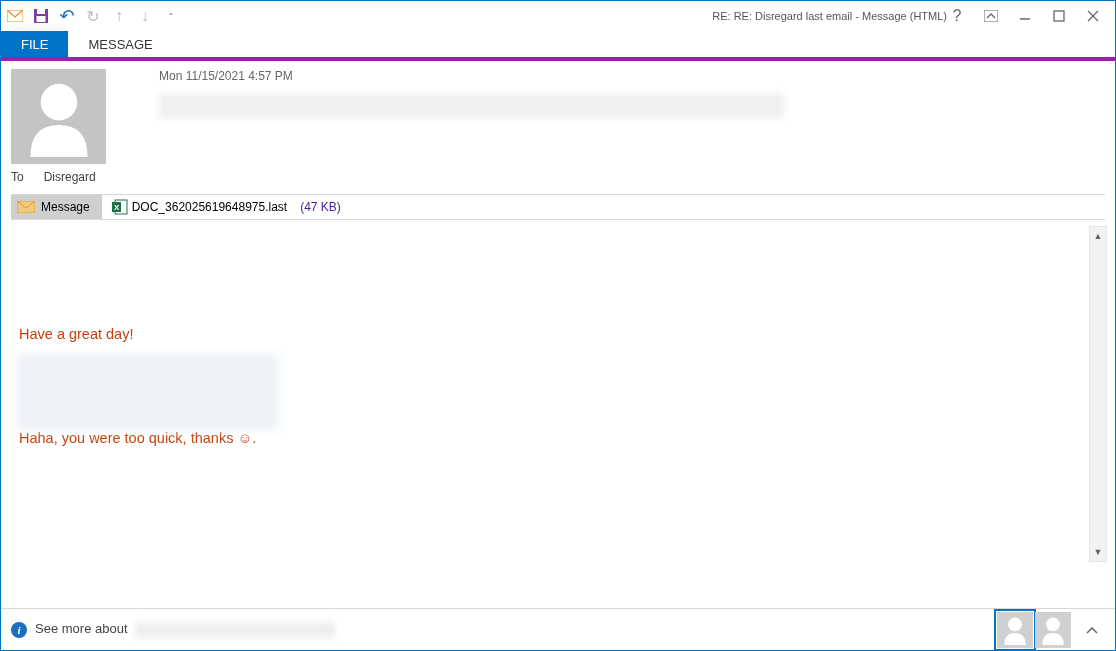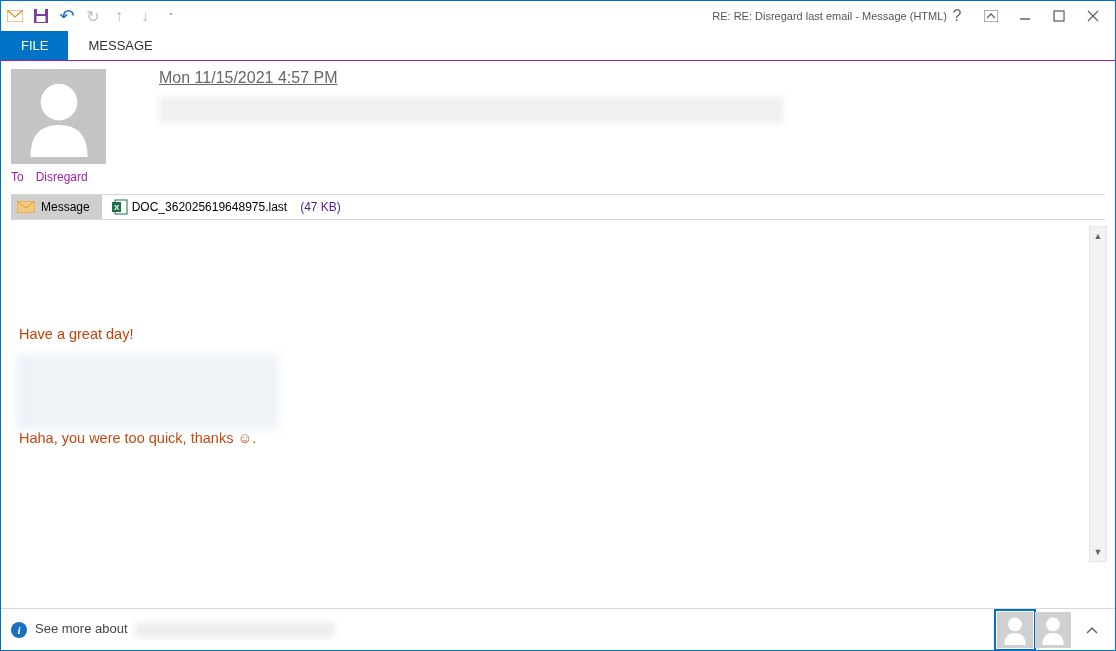--- a/index.html
+++ b/index.html
@@ -57,21 +57,21 @@
       display: flex;
       align-items: center;
       justify-content: center;
       color: #666;
       cursor: pointer;
     }
     
     .ribbon-tabs {
       display: flex;
       height: 30px;
-      border-bottom: 1px solid #a21caf;
+      border-bottom: 4px solid #a21caf;
     }
     .ribbon-tab {
       padding: 0 20px;
       height: 100%;
       display: flex;
       align-items: center;
       font-size: 13px;
       color: #333;
       cursor: pointer;
     }
@@ -94,35 +94,34 @@
       width: 95px;
       height: 95px;
       background: #c4c4c4;
       display: flex;
       align-items: center;
       justify-content: center;
     }
     .avatar svg { width: 70px; height: 80px; fill: #fff; }
     .to-row {
       display: flex;
-      gap: 12px;
+      gap: 20px;
       font-size: 12px;
-      color: #a21caf;
+      color: #404040;
       margin-top: 6px;
       align-items: flex-end;
     }
     .header-info {
       flex: 1;
       padding-left: 48px;
     }
     .email-date {
-      font-size: 16px;
+      font-size: 12px;
       color: #666;
       margin-bottom: 10px;
-      text-decoration: underline;
     }
     .sender-blur {
       width: 625px;
       height: 26px;
       background: #f0f0f0;
       filter: blur(3px);
       margin-bottom: 10px;
     }
     .email-subject {
       font-size: 17px;

